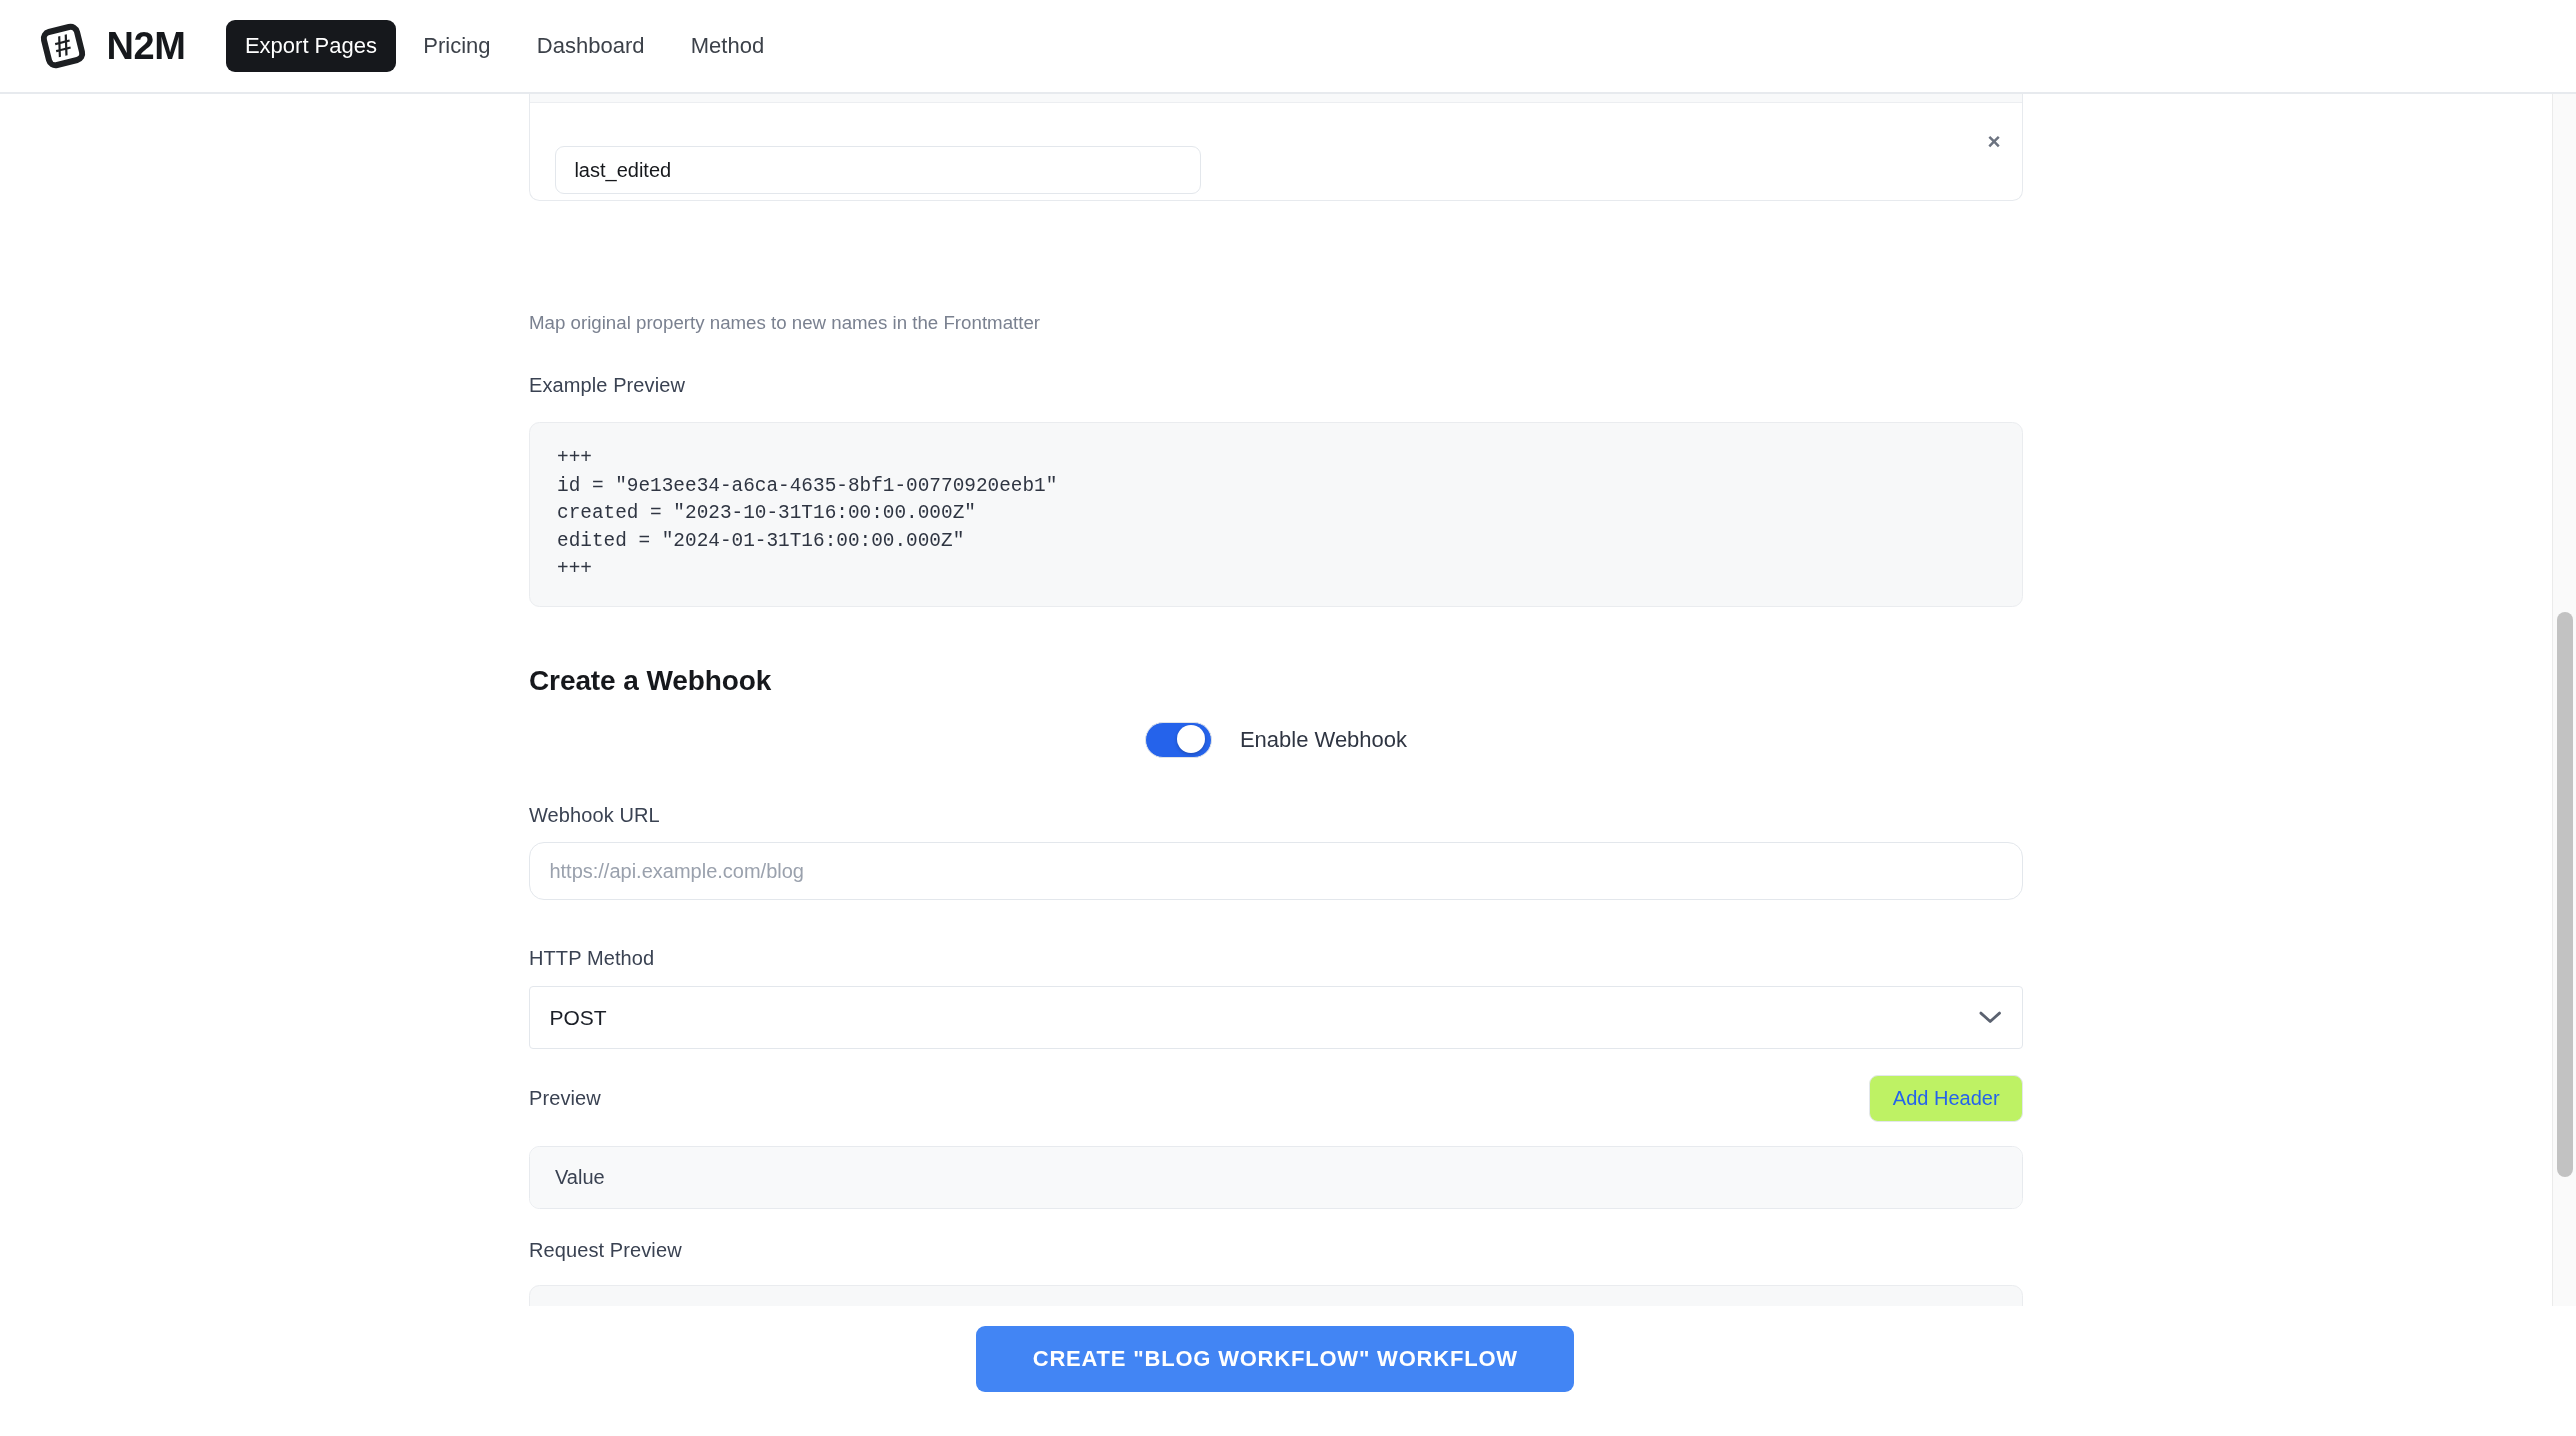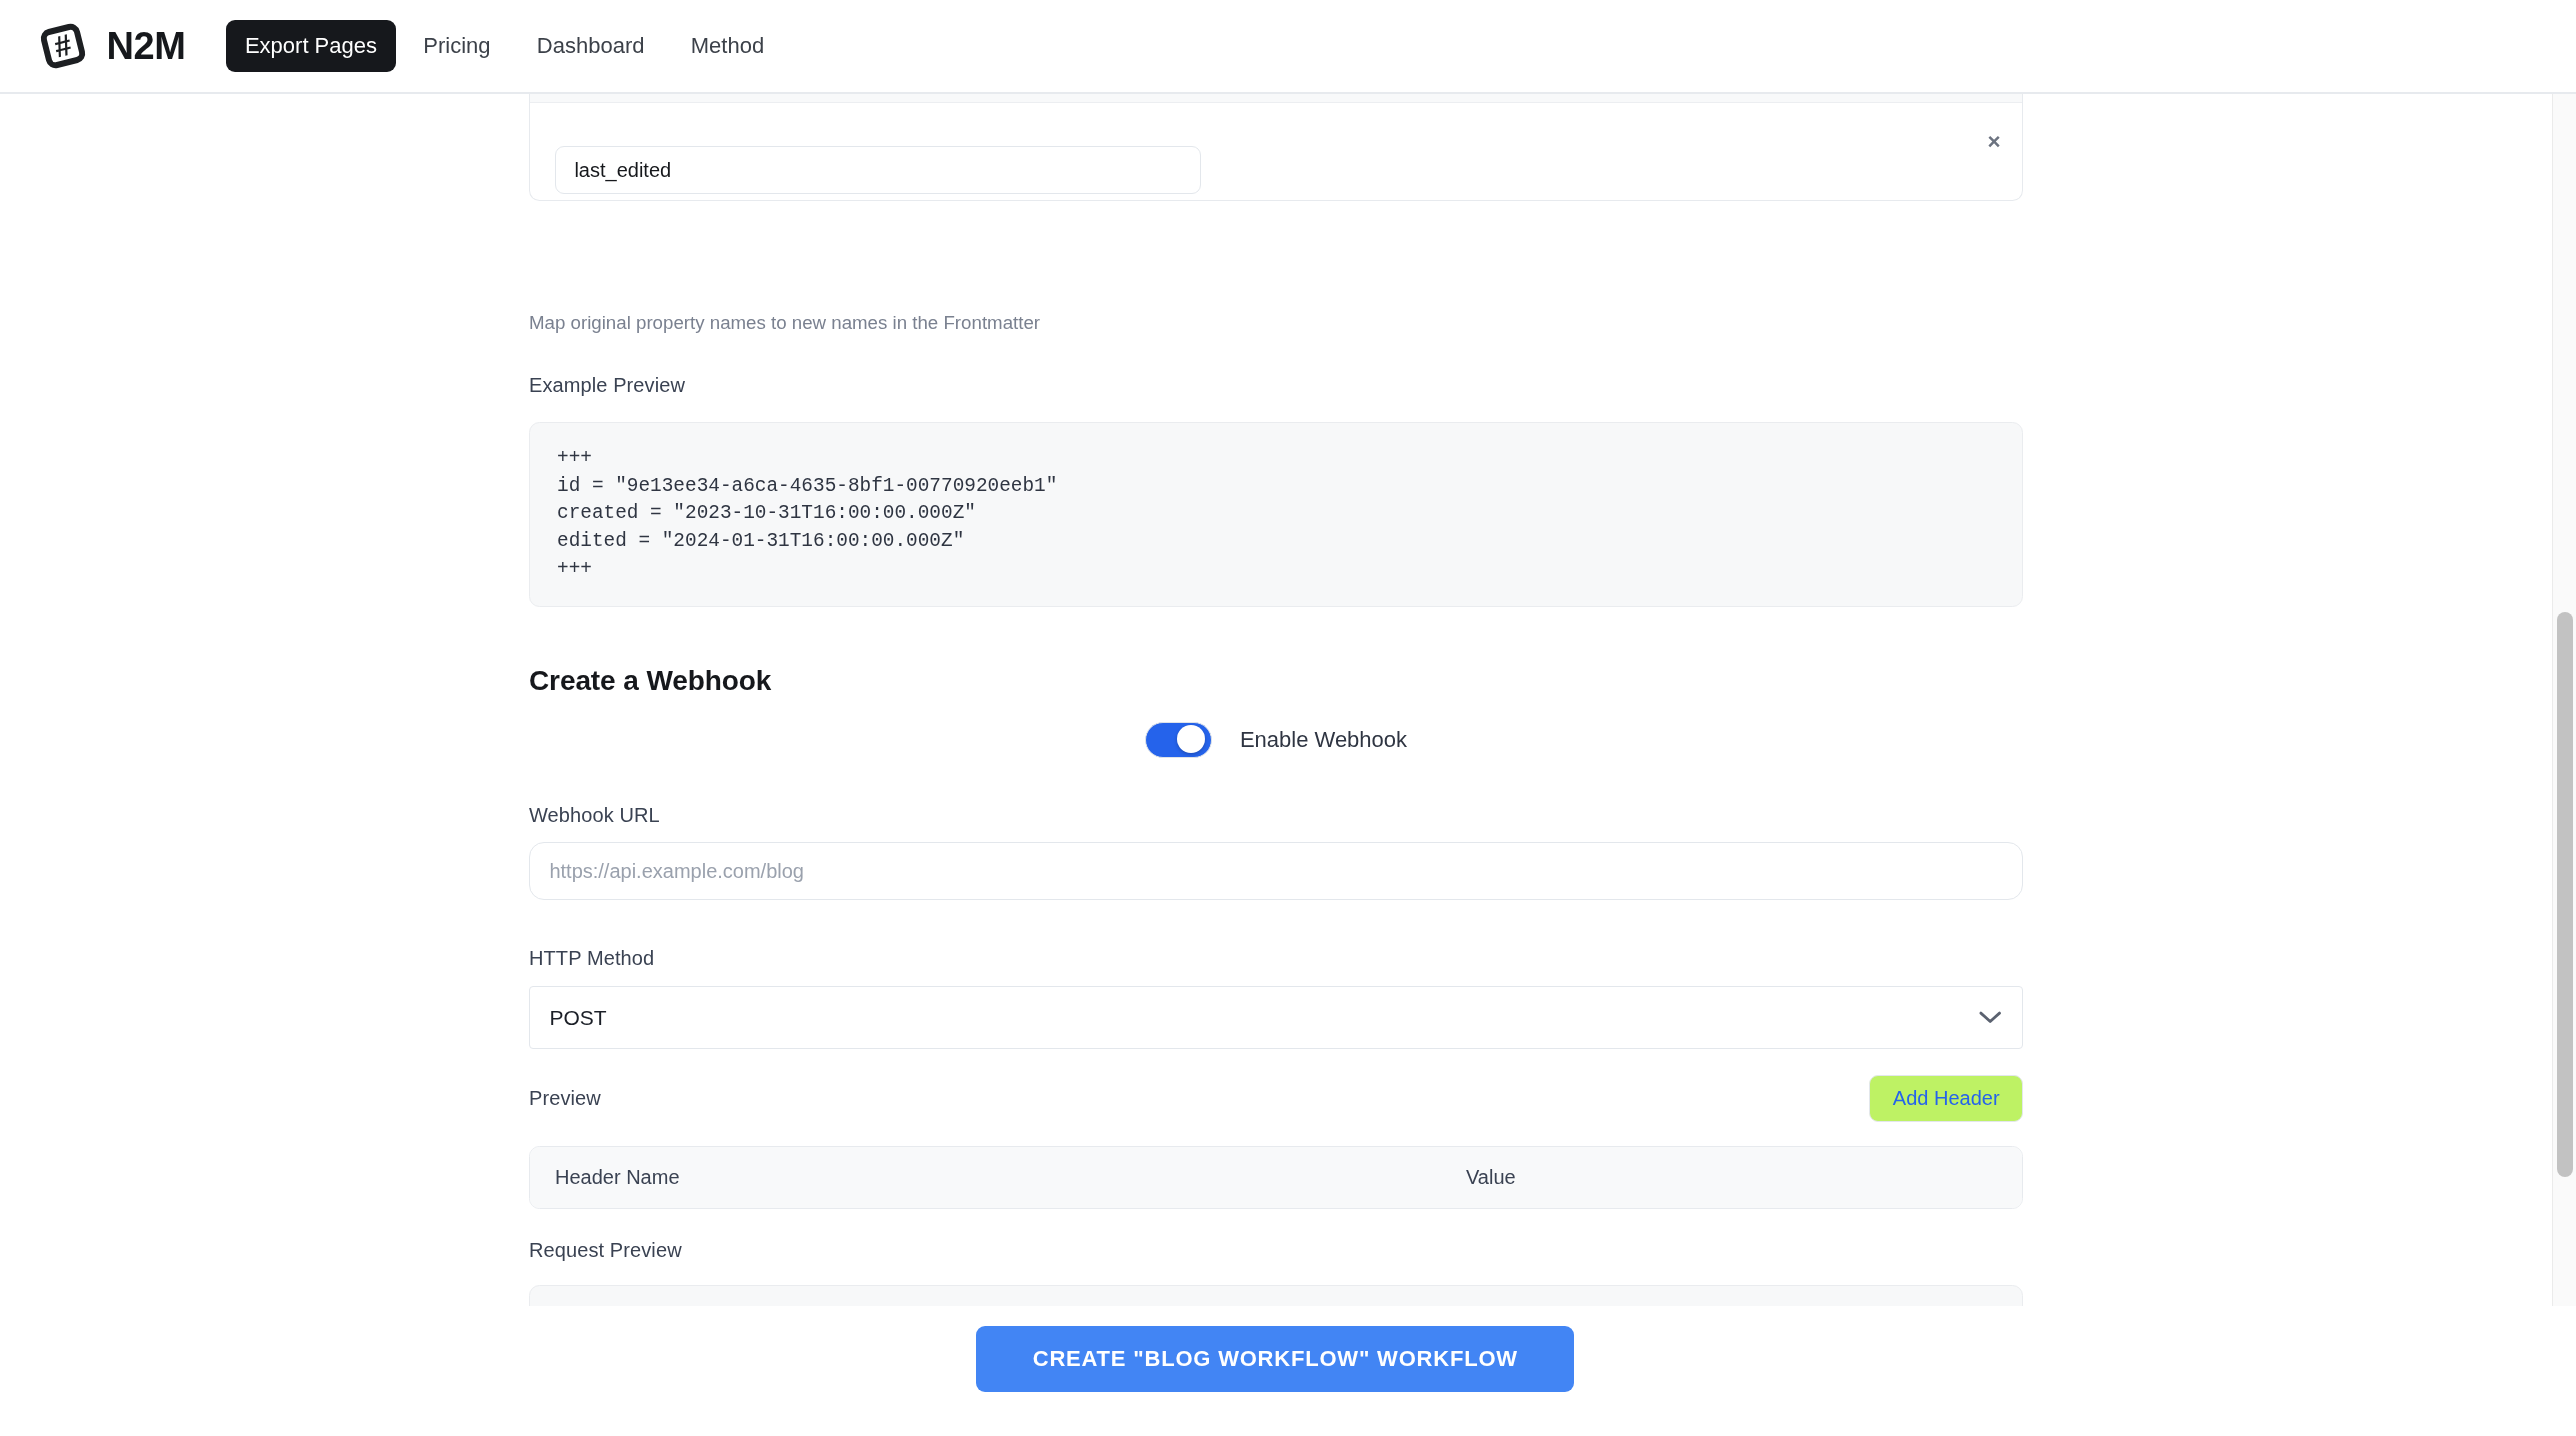--- a/index.html
+++ b/index.html
@@ -450,21 +450,20 @@
       <div class="col" style="top:981px;">
         <div class="headers-head">
           <span class="field-label">Preview</span>
           <button class="btn-outline">Add Header</button>
         </div>
       </div>
 
       <div class="col" style="top:1052px;">
         <div class="table-card">
           <div class="table-head-row">
-            <span class="th col1">Header Name</span>
             <span class="th">Value</span>
           </div>
         </div>
       </div>
 
       <div class="col" style="top:1145px;">
         <div class="field-label">Request Preview</div>
       </div>
       <div class="col" style="top:1191px;">
         <div class="code-block" style="height:157px;">POST https://example.com

